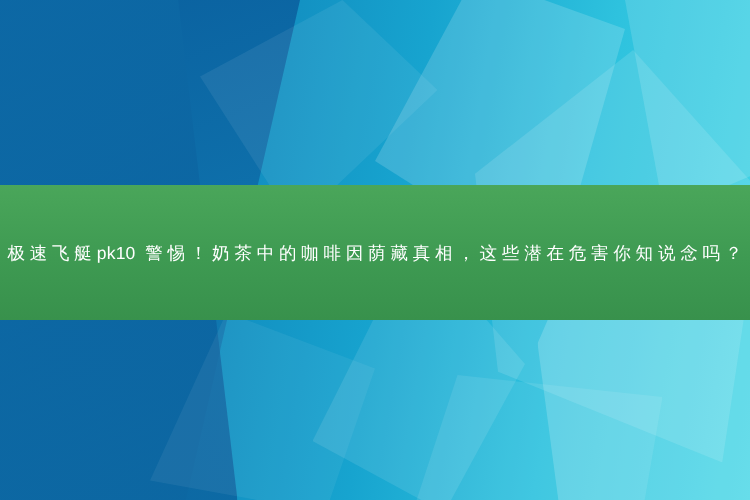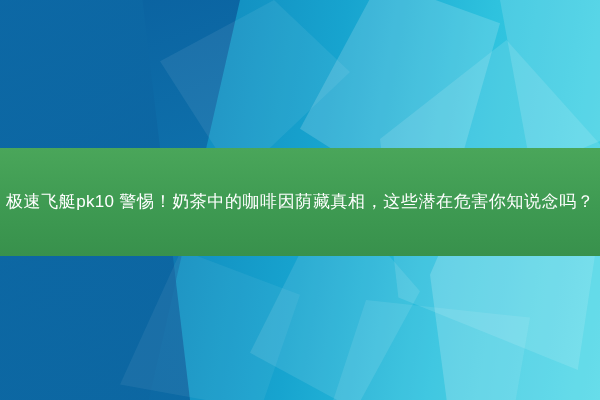--- a/index.html
+++ b/index.html
@@ -93,21 +93,21 @@
     background: linear-gradient(180deg, #4aa65a 0%, #3e9a52 55%, #38914c 100%);
     display: flex;
     align-items: center;
     justify-content: center;
   }
   .title-text {
     width: 100%;
     padding: 0 6px;
     box-sizing: border-box;
     color: #ffffff;
-    font-size: 17px;
+    font-size: 14px;
     line-height: 34px;
     text-align: justify;
     text-align-last: justify;
     letter-spacing: 0.2px;
     font-family: "Liberation Sans", sans-serif;
     white-space: pre-wrap;
   }
 </style>
 </head>
 <body>

